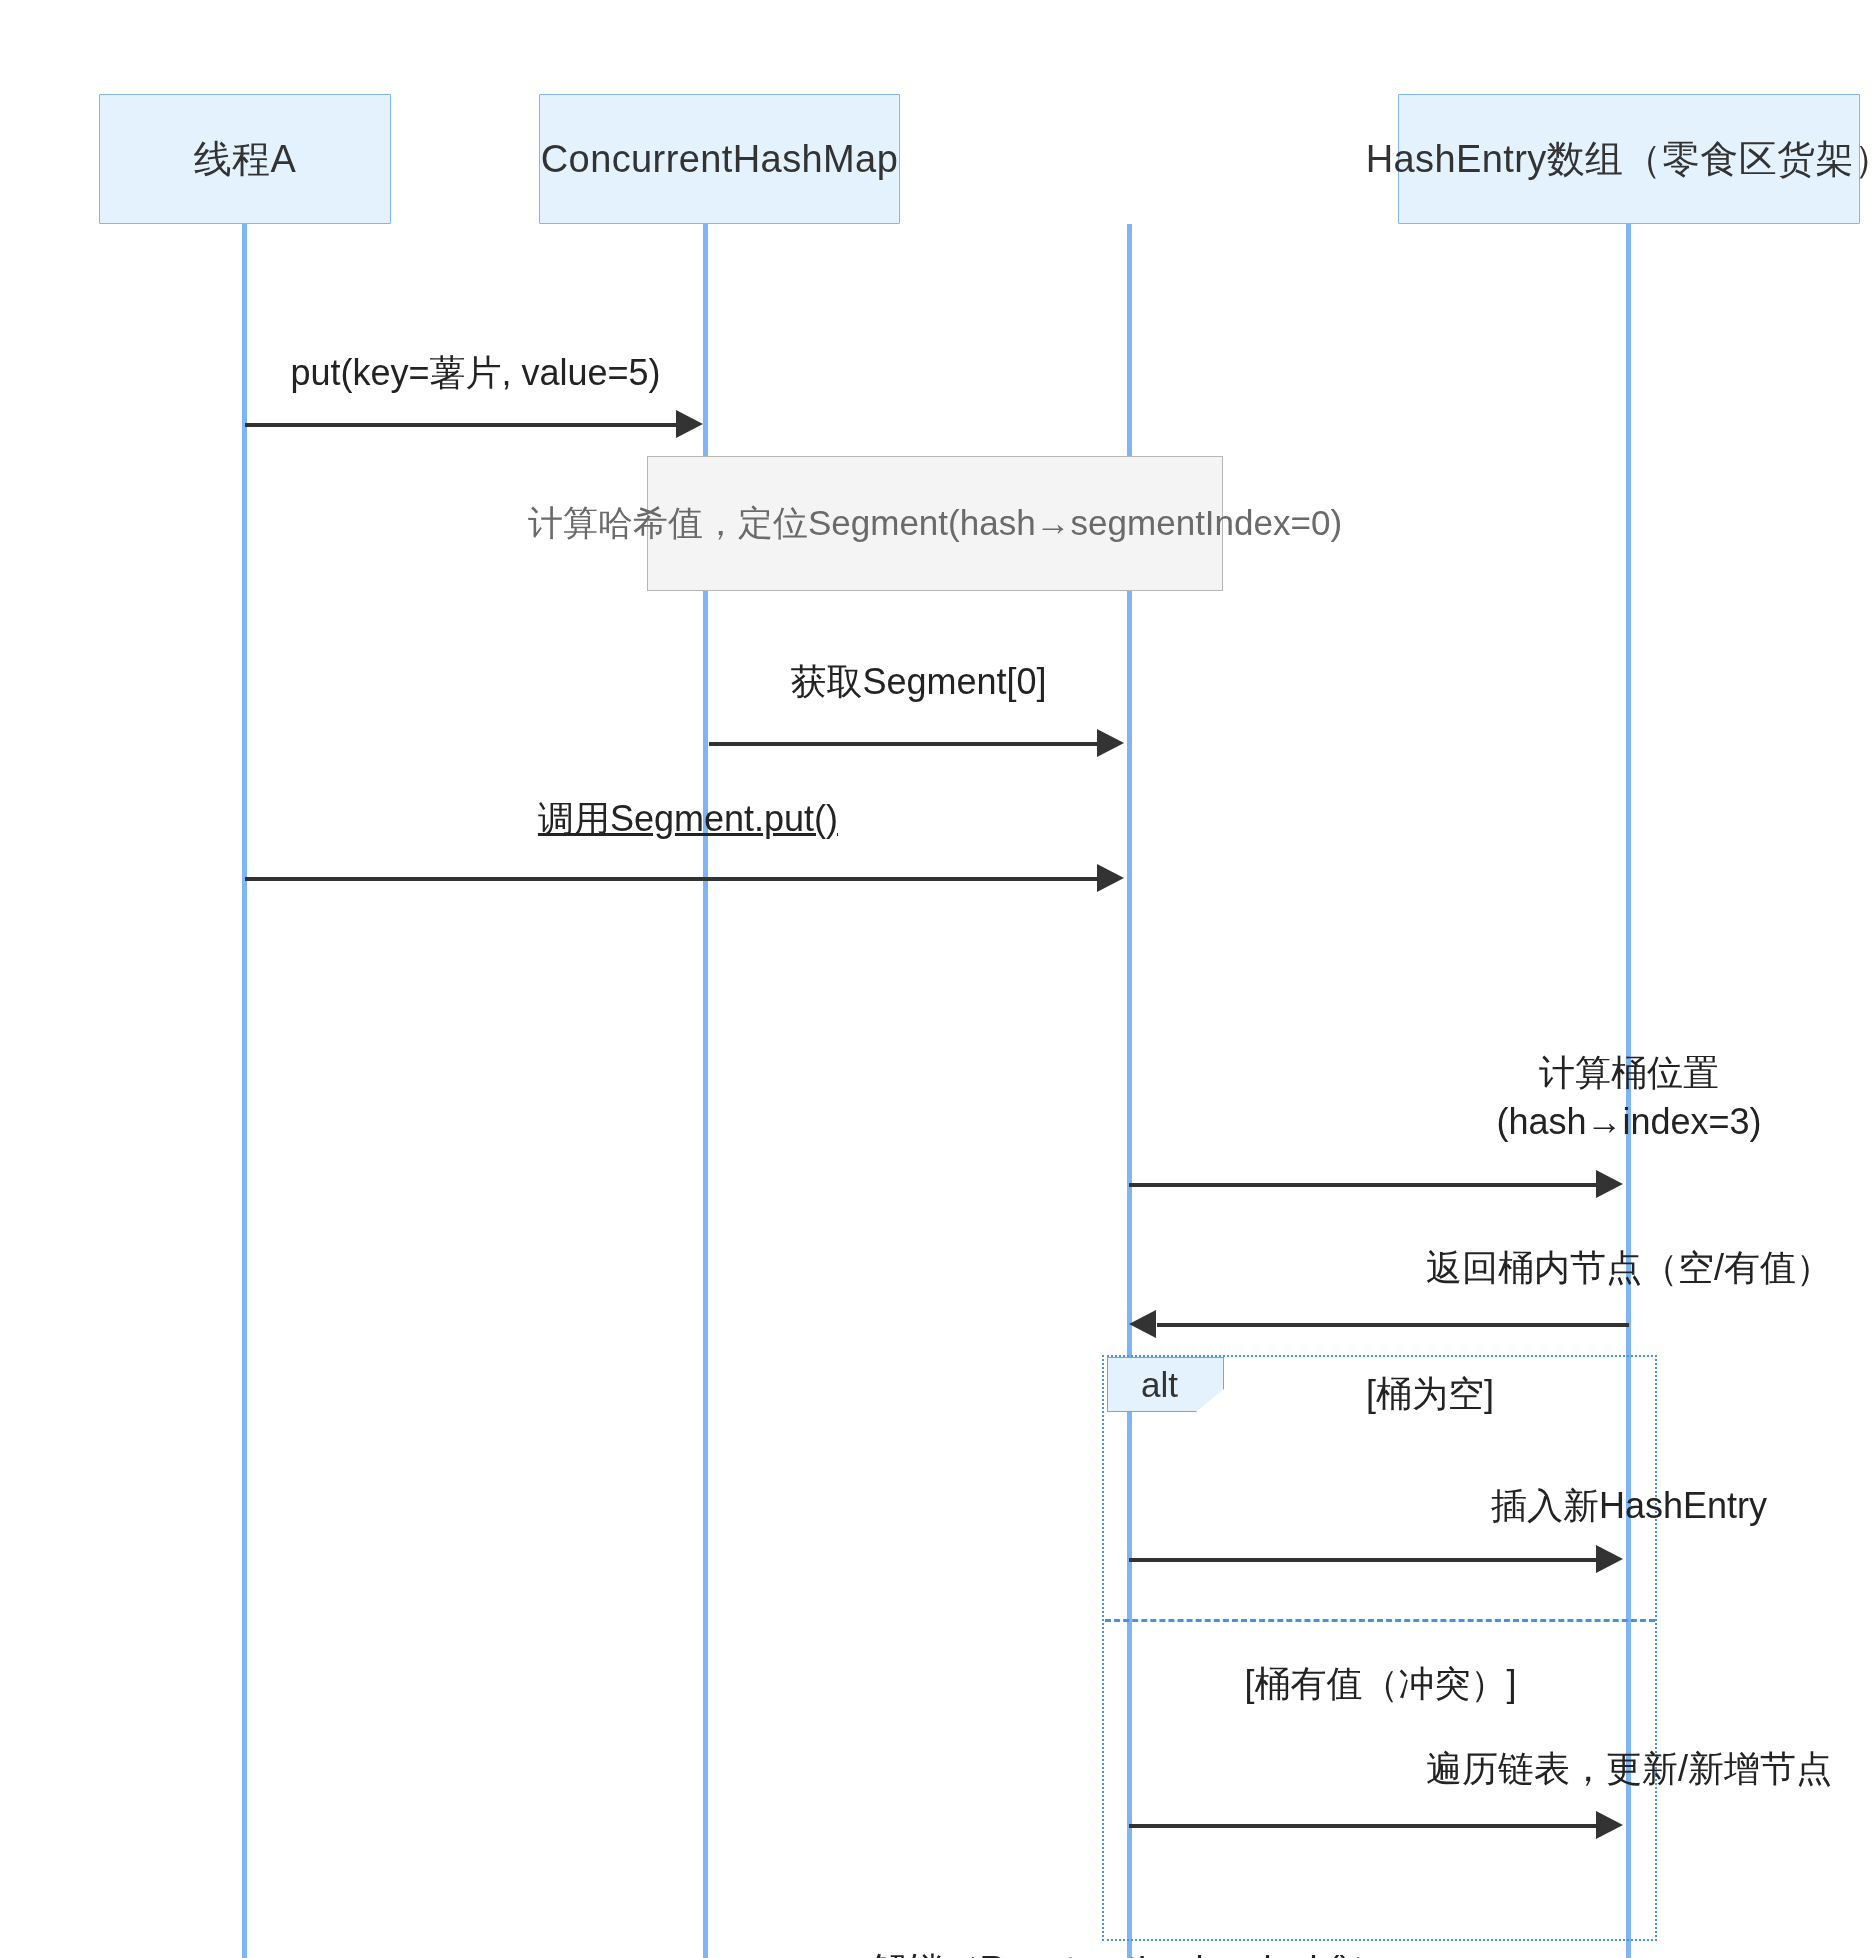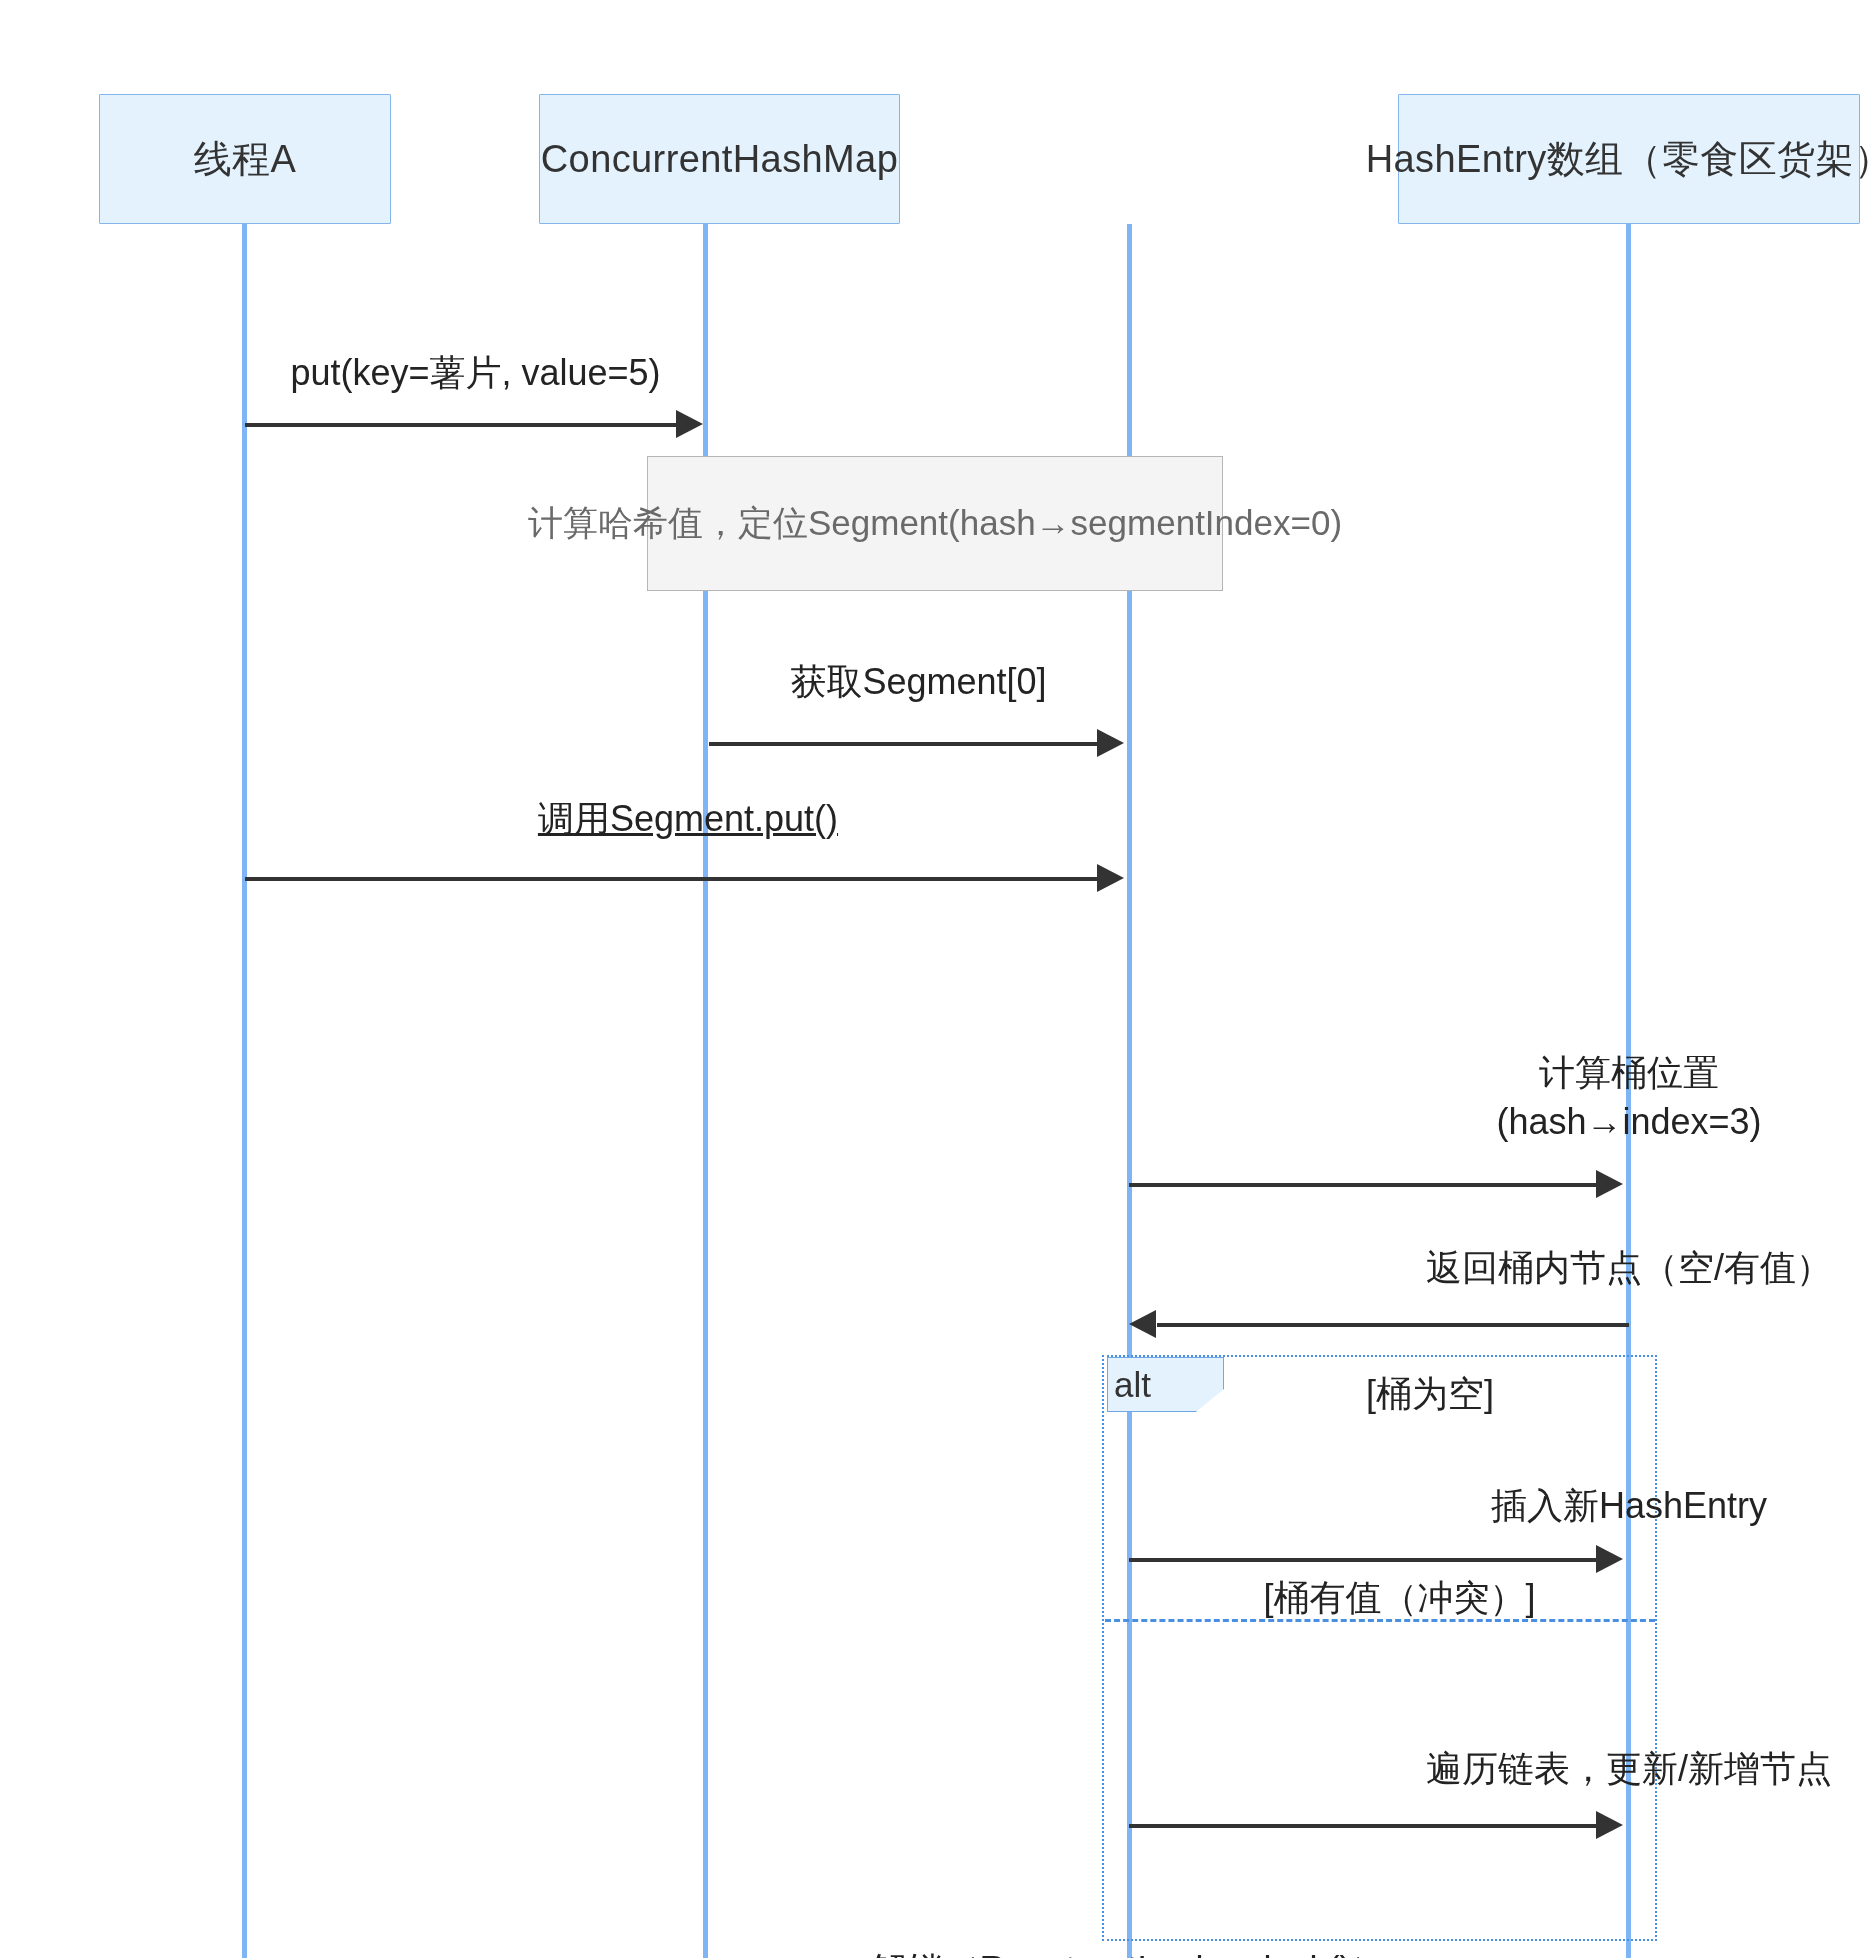--- a/index.html
+++ b/index.html
@@ -89,21 +89,21 @@
   }
   .alt-tag {
     position: absolute;
     box-sizing: border-box;
     background: #e3f2fd;
     border: 1.9px solid #6fa8e8;
     color: #333333;
     font-size: 25.6px;
     display: flex;
     align-items: center;
-    padding-left: 6px;
+    padding-left: 33px;
     clip-path: polygon(0 0, 100% 0, 100% 58%, 76% 100%, 0 100%);
   }
   .alt-condition {
     position: absolute;
     color: #232323;
     font-size: 26.5px;
     white-space: nowrap;
     text-align: center;
   }
 </style>
@@ -163,21 +163,21 @@
   </div>
 
   <div class="alt-condition" style="left: 1224px; top: 1370px; width: 412px; text-align: center; font-size: 36px;">[桶为空]</div>
 
   <div class="msg-label" style="left: 1129px; top: 1482px; width: 1000px; font-size: 36px;">插入新HashEntry</div>
   <div class="arrow-line" style="left: 1129px; top: 1558px; width: 469px; font-size: 21px; height: 3.9px;"></div>
   <div class="arrow-head right" style="left: 1596px; top: 1545px; font-size: 21px; border-top-width: 14.3px; border-bottom-width: 14.3px; border-left-width: 27px;"></div>
 
   <div class="alt-divider" style="left: 1105px; top: 1619px; width: 550px; font-size: 21px;"></div>
 
-  <div class="alt-condition" style="left: 1133px; top: 1574px; width: 495px; text-align: center; font-size: 36px; margin-left: 19px;">[桶有值（冲突）]</div>
+  <div class="alt-condition" style="left: 1133px; top: 1660px; width: 495px; text-align: center; font-size: 36px;">[桶有值（冲突）]</div>
 
   <div class="msg-label" style="left: 1129px; top: 1745px; width: 1000px; font-size: 36px;">遍历链表，更新/新增节点</div>
   <div class="arrow-line" style="left: 1129px; top: 1824px; width: 469px; font-size: 21px; height: 3.9px;"></div>
   <div class="arrow-head right" style="left: 1596px; top: 1811px; font-size: 21px; border-top-width: 14.3px; border-bottom-width: 14.3px; border-left-width: 27px;"></div>
 
   <div class="msg-label" style="left: 680px; top: 1946px; width: 899px; font-size: 36px;">解锁（ReentrantLock.unlock()）</div>
 
 </div>
 
 

